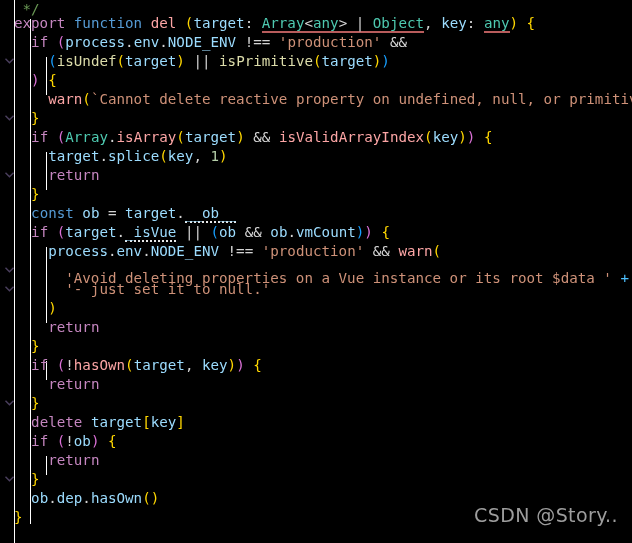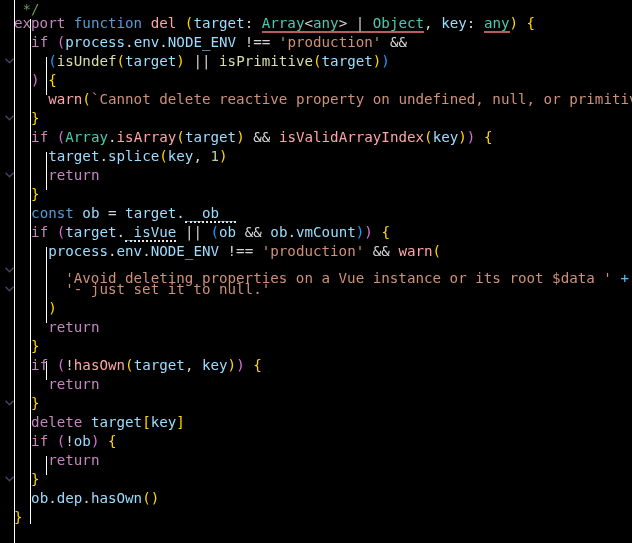--- a/index.html
+++ b/index.html
@@ -268,14 +268,15 @@
     <div class="line" style="top:489px;position:absolute;">
       <span class="code">  <span class="var">ob</span><span class="op">.</span><span class="prop">dep</span><span class="op">.</span><span class="fn" style="color:#9cdcfe">hasOwn</span><span class="brk-y">(</span><span class="brk-y">)</span></span>
     </div>
 
     <div class="line" style="top:508px;position:absolute;">
       <span class="code"><span class="brk-y">}</span></span>
     </div>
 
   </div>
 
+  <div class="watermark">CSDN @Story..</div>
 
 </div>
 
 </body></html>

